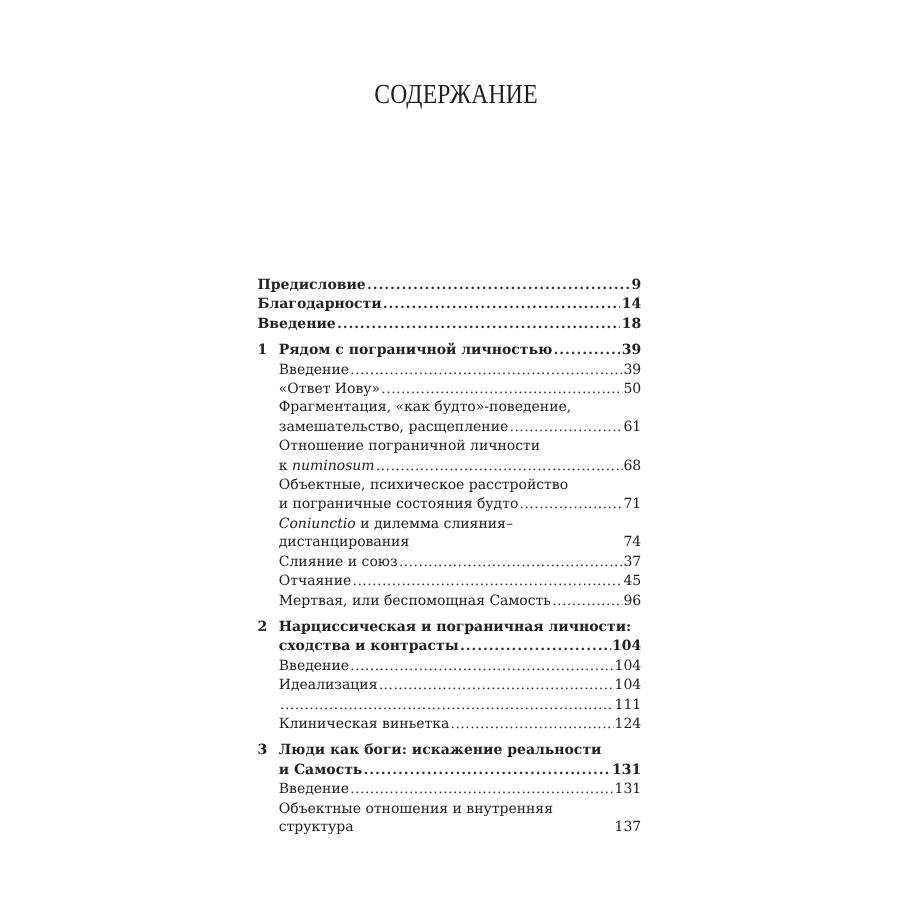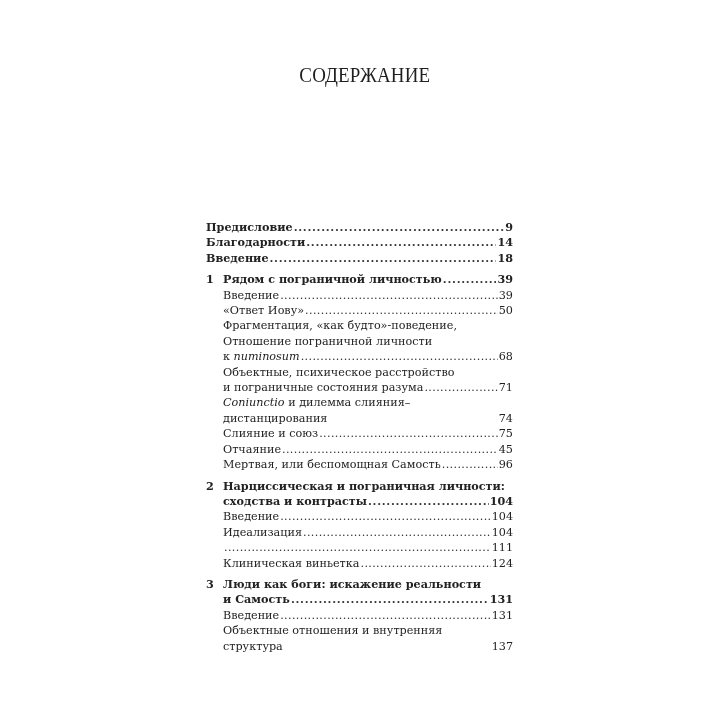--- a/index.html
+++ b/index.html
@@ -81,46 +81,51 @@
         </div>
       <div>
         <div class="row">
             <span class="label">«Ответ Иову»</span>
             <span class="dots"></span>
             <span class="page">50</span>
           </div>
       </div>
       <div>
         <span class="wrap-line">Фрагментация, «как будто»-поведение,</span>
+        <div class="row">
+            <span class="label">замешательство, расщепление</span>
+            <span class="dots"></span>
+            <span class="page">61</span>
+          </div>
       </div>
       <div>
         <span class="wrap-line">Отношение пограничной личности</span>
         <div class="row">
             <span class="label"><span>к </span><em>numinosum</em></span>
             <span class="dots"></span>
             <span class="page">68</span>
           </div>
       </div>
       <div>
         <span class="wrap-line">Объектные, психическое расстройство</span>
         <div class="row">
-            <span class="label">и пограничные состояния разума</span>
+            <span class="label">и пограничные состояния будто</span>
             <span class="dots"></span>
             <span class="page">71</span>
           </div>
       </div>
       <div class="row">
           <span class="label"><em>Coniunctio</em><span> и дилемма слияния–дистанцирования</span></span>
           <span class="dots"></span>
           <span class="page">74</span>
         </div>
       <div class="row">
           <span class="label">Слияние и союз</span>
           <span class="dots"></span>
-          <span class="page">75</span>
+          <span class="page">37</span>
         </div>
       <div class="row">
           <span class="label">Отчаяние</span>
           <span class="dots"></span>
           <span class="page">45</span>
         </div>
       <div class="row">
           <span class="label">Мертвая, или беспомощная Самость</span>
           <span class="dots"></span>
           <span class="page">96</span>

